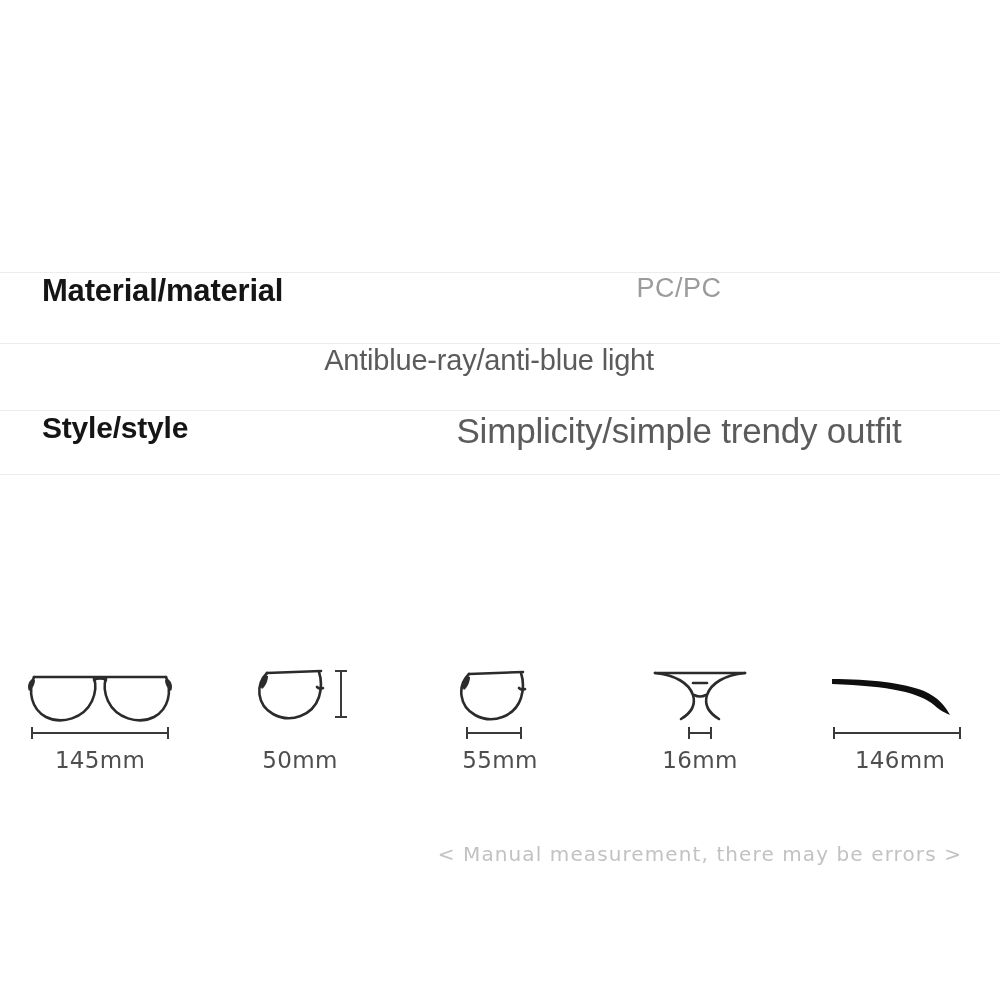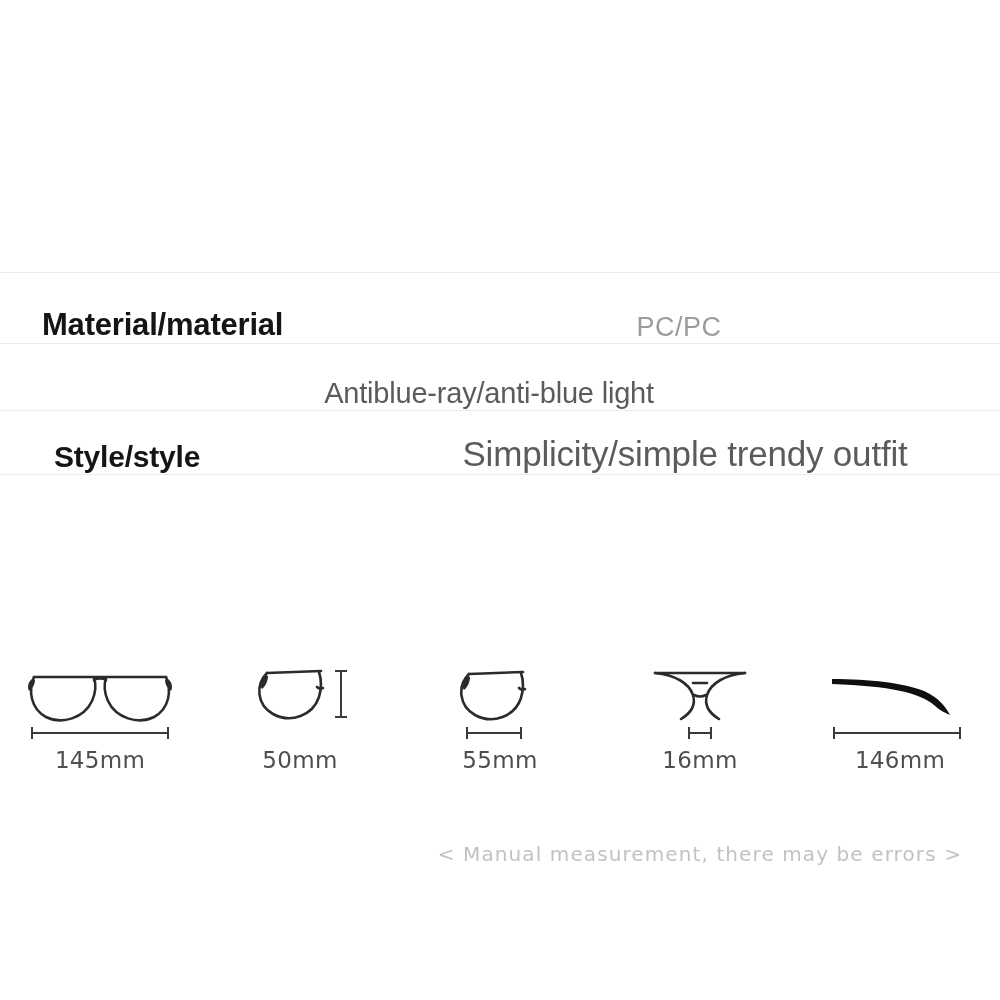--- a/index.html
+++ b/index.html
@@ -38,21 +38,21 @@
   .spec-table {
     position: absolute;
     top: 272px;
     left: 0;
     width: 1000px;
   }
 
   .spec-row {
     position: relative;
     display: flex;
-    align-items: flex-end;
+    align-items: flex-start;
     border-top: 1px solid #ececec;
     box-sizing: border-box;
   }
   .spec-row:last-child {
     border-bottom: 1px solid #ececec;
   }
 
   .spec-label {
     flex: 0 0 380px;
     padding-left: 42px;
@@ -89,21 +89,21 @@
   .row-lens .spec-value { font-size: 29px; }
 
   .row-weight { height: 68px; }
   .row-weight .spec-label { font-size: 26px; }
   .row-weight .spec-value { font-size: 27px; }
 
   .row-gender { height: 65px; }
   .row-gender .spec-label { font-size: 30px; }
   .row-gender .spec-value { font-size: 33px; }
 
-  .row-style { height: 65px; padding-left: 12px; }
+  .row-style { height: 65px; }
   .row-style .spec-label { font-size: 30px; }
   .row-style .spec-value { font-size: 35px; }
 
   
   .measure-strip {
     position: absolute;
     top: 655px;
     left: 0;
     width: 1000px;
     height: 160px;

